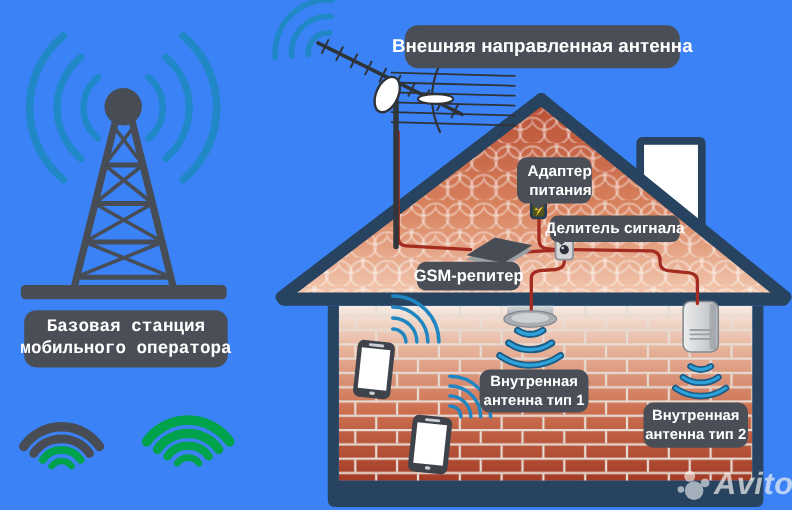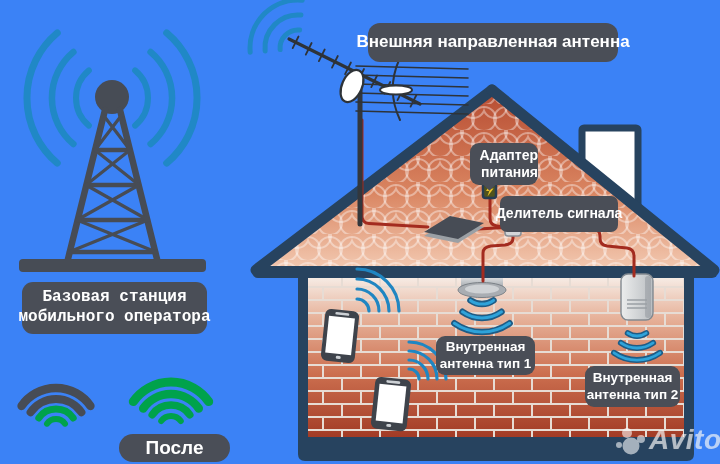--- a/index.html
+++ b/index.html
@@ -221,35 +221,35 @@
 <div class="pill" style="left:368px;top:23px;width:250px;height:39px;font-size:17px;border-radius:12px;">
   <span>Внешняя направленная антенна</span>
 </div>
 
 <div class="pill" style="left:22px;top:282px;width:185px;height:52px;font-size:16px;border-radius:11px;font-family:Liberation Mono, monospace;">
   <span>Базовая станция</span>
   <span>мобильного оператора</span>
 </div>
 
 
-<div class="pill" style="left:119px;top:434px;width:111px;height:28px;font-size:19px;border-radius:14px;">
-  <span>После</span>
-</div>
 
 <div class="pointer" style="left:485px;top:180px;"></div>
 <div class="pill" style="left:470px;top:143px;width:68px;height:42px;font-size:14px;border-radius:9px;align-items:flex-end;">
   <span>Адаптер</span>
   <span>питания</span>
 </div>
 
 <div class="pointer" style="left:506px;top:212px;"></div>
-<div class="pill" style="left:500px;top:196px;width:118px;height:36px;font-size:14px;border-radius:7px;">
+<div class="pill" style="left:500px;top:196px;width:118px;height:24px;font-size:14px;border-radius:7px;">
   <span>Делитель сигнала</span>
 </div>
 
+<div class="pill" style="left:379px;top:238px;width:94px;height:26px;font-size:15px;border-radius:8px;">
+  <span>GSM-репитер</span>
+</div>
 
 
 <div class="pill" style="left:436px;top:336px;width:99px;height:39px;font-size:13.5px;border-radius:9px;">
   <span>Внутренная</span>
   <span>антенна тип 1</span>
 </div>
 
 <div class="pill" style="left:585px;top:366px;width:95px;height:41px;font-size:13.5px;border-radius:9px;">
   <span>Внутренная</span>
   <span>антенна тип 2</span>

